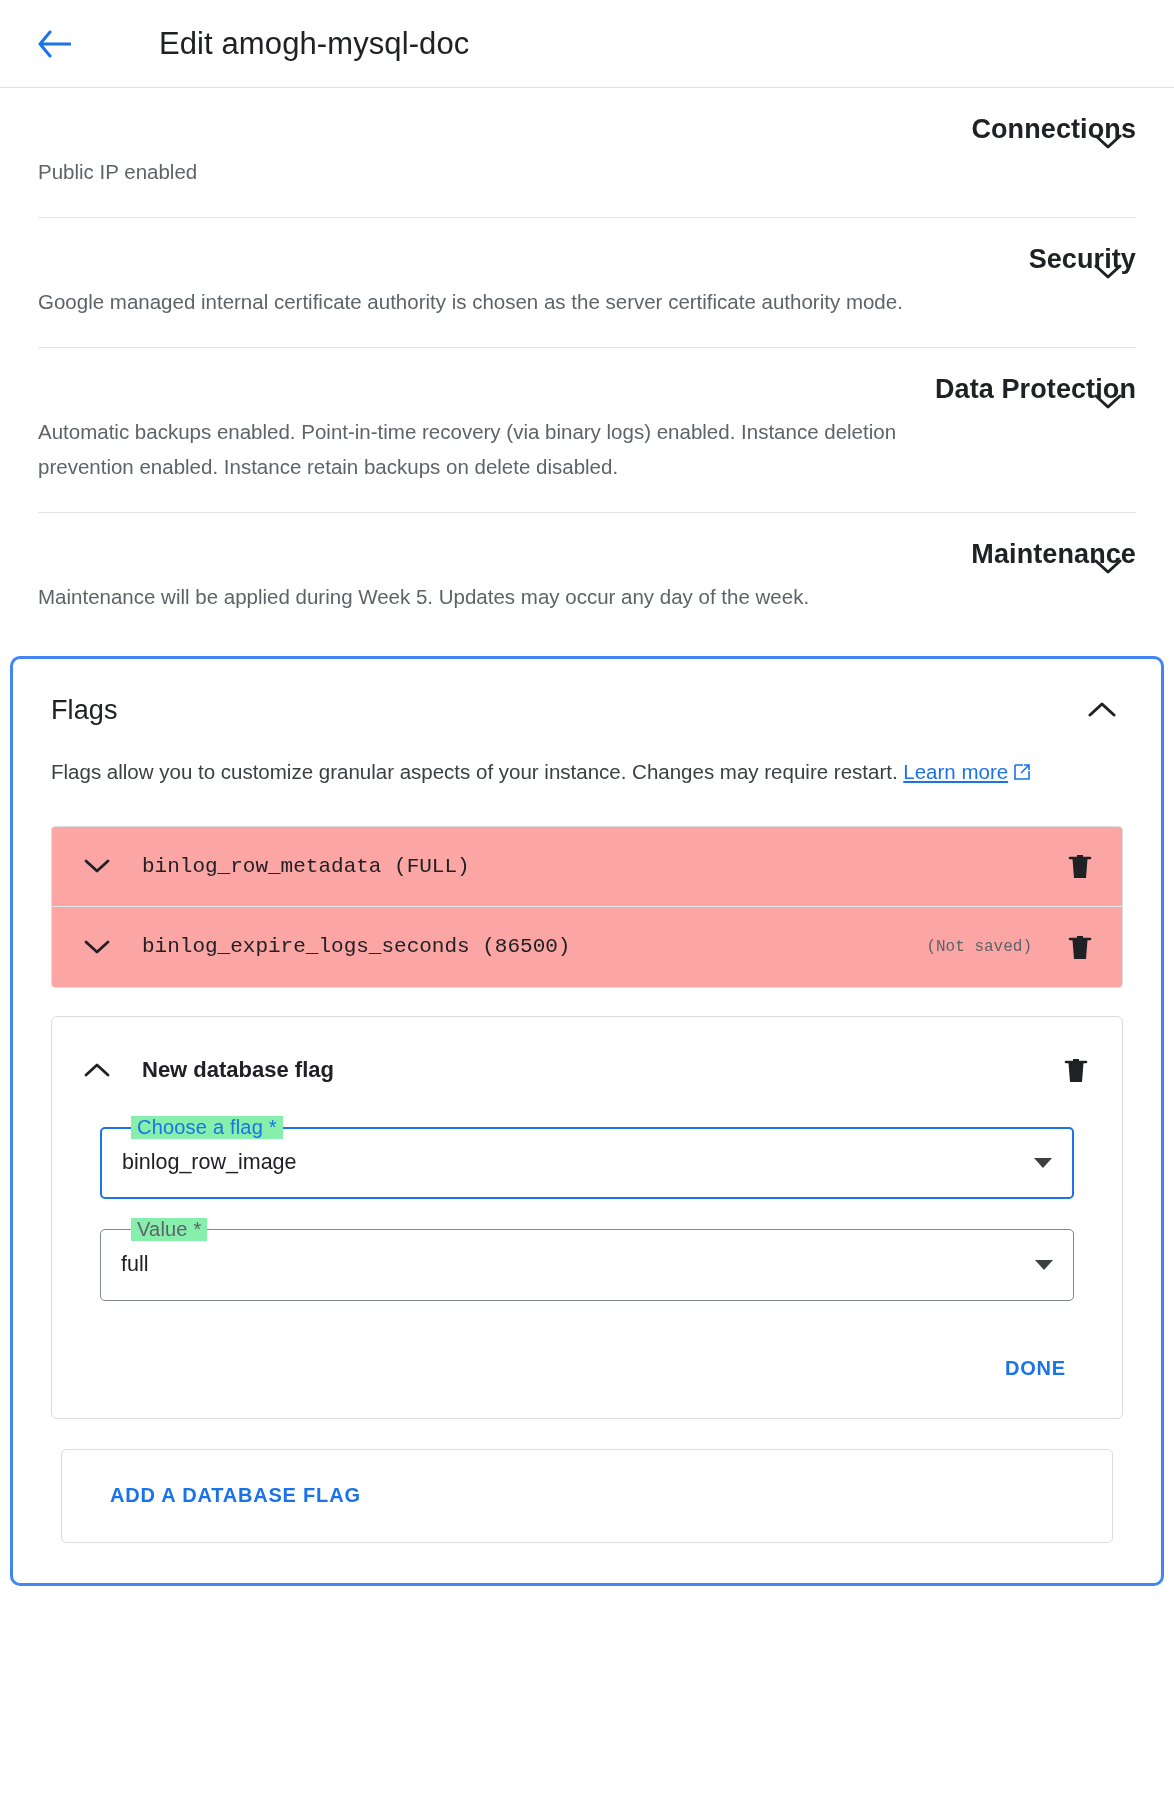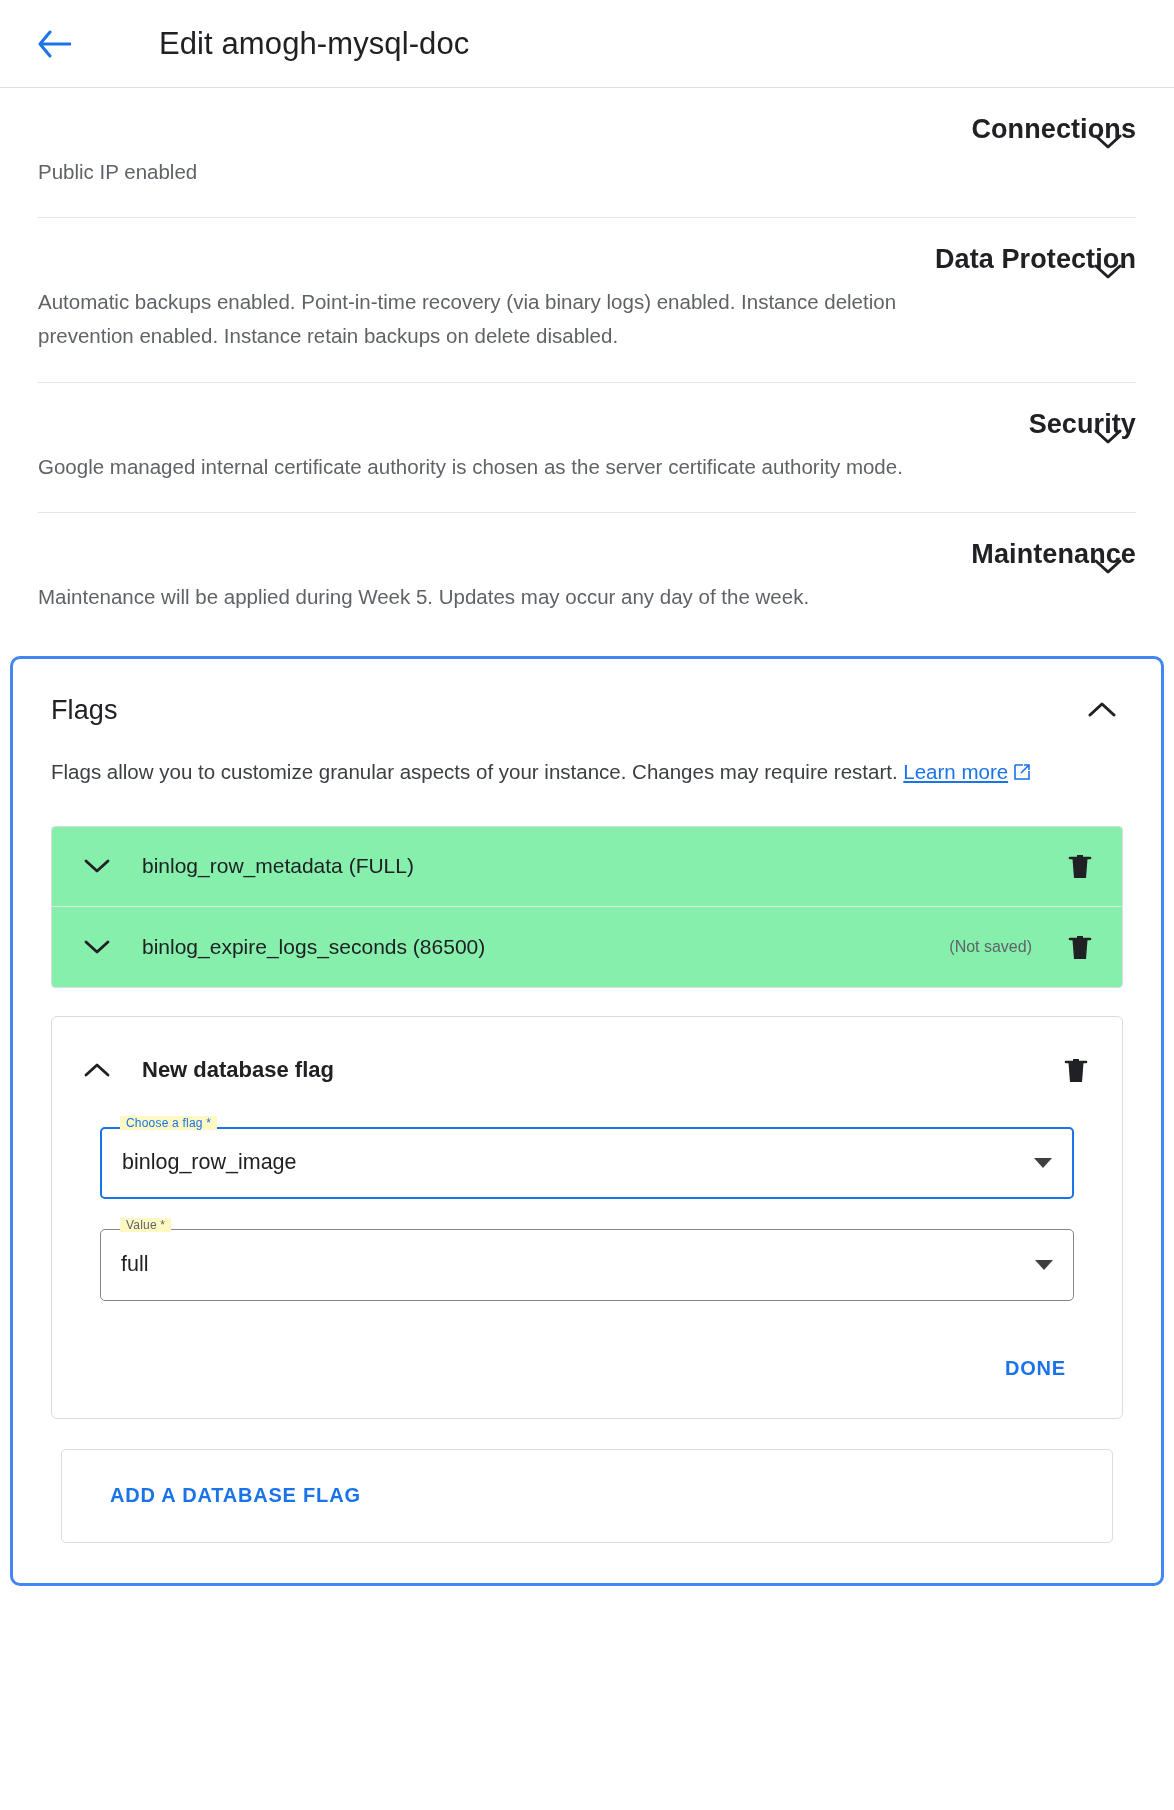--- a/index.html
+++ b/index.html
@@ -113,21 +113,22 @@
     border: 1px solid #dadce0;
     border-radius: 4px;
     overflow: hidden;
   }
   .flag-row {
     display: flex;
     align-items: center;
     height: 80px;
     padding: 0 22px 0 26px;
     border-bottom: 1px solid #e3e4e6;
-    background: #86efac;
+    background: #fca5a5;
+    font-family: Liberation Mono, monospace;
   }
   .flag-row:last-child { border-bottom: none; }
   .row-chevron {
     width: 38px; height: 38px;
     display: flex; align-items: center; justify-content: center;
     cursor: pointer;
     flex: none;
   }
   .flag-name {
     font-size: 21px;
@@ -186,24 +187,24 @@
     border: 2px solid #1a73e8;
   }
   .field-value {
     font-size: 21.5px;
     color: #202124;
     flex: 1;
   }
   .field-label {
     position: absolute;
     top: -11px;
-    left: 20px;
-    background: #fef9c3;
+    left: 31px;
+    background: #86efac;
     padding: 0 6px;
-    font-size: 12px;
+    font-size: 20px;
     color: #5f6368;
     letter-spacing: .2px;
   }
   .field.focused .field-label { color: #1a73e8; }
   .caret {
     width: 0; height: 0;
     border-left: 9px solid transparent;
     border-right: 9px solid transparent;
     border-top: 10px solid #3c4043;
     margin-left: 12px;
@@ -260,32 +261,32 @@
     <div class="section-title">Connections</div>
     <div class="section-desc">Public IP enabled</div>
     <div class="chevron">
       <svg width="28" height="18" viewBox="0 0 28 18" aria-hidden="true">
         <path d="M2 3 L14 14 L26 3" stroke="#202124" stroke-width="3" fill="none" stroke-linecap="round" stroke-linejoin="round"></path>
       </svg>
     </div>
   </div>
 
   <div class="section">
-    <div class="section-title">Data Protection</div>
-    <div class="section-desc">Automatic backups enabled. Point-in-time recovery (via binary logs) enabled. Instance deletion prevention enabled. Instance retain backups on delete disabled.</div>
+    <div class="section-title">Security</div>
+    <div class="section-desc">Google managed internal certificate authority is chosen as the server certificate authority mode.</div>
     <div class="chevron">
       <svg width="28" height="18" viewBox="0 0 28 18" aria-hidden="true">
         <path d="M2 3 L14 14 L26 3" stroke="#202124" stroke-width="3" fill="none" stroke-linecap="round" stroke-linejoin="round"></path>
       </svg>
     </div>
   </div>
 
   <div class="section">
-    <div class="section-title">Security</div>
-    <div class="section-desc">Google managed internal certificate authority is chosen as the server certificate authority mode.</div>
+    <div class="section-title">Data Protection</div>
+    <div class="section-desc">Automatic backups enabled. Point-in-time recovery (via binary logs) enabled. Instance deletion prevention enabled. Instance retain backups on delete disabled.</div>
     <div class="chevron">
       <svg width="28" height="18" viewBox="0 0 28 18" aria-hidden="true">
         <path d="M2 3 L14 14 L26 3" stroke="#202124" stroke-width="3" fill="none" stroke-linecap="round" stroke-linejoin="round"></path>
       </svg>
     </div>
   </div>
 
   <div class="section">
     <div class="section-title">Maintenance</div>
     <div class="section-desc">Maintenance will be applied during Week 5. Updates may occur any day of the week.</div>

